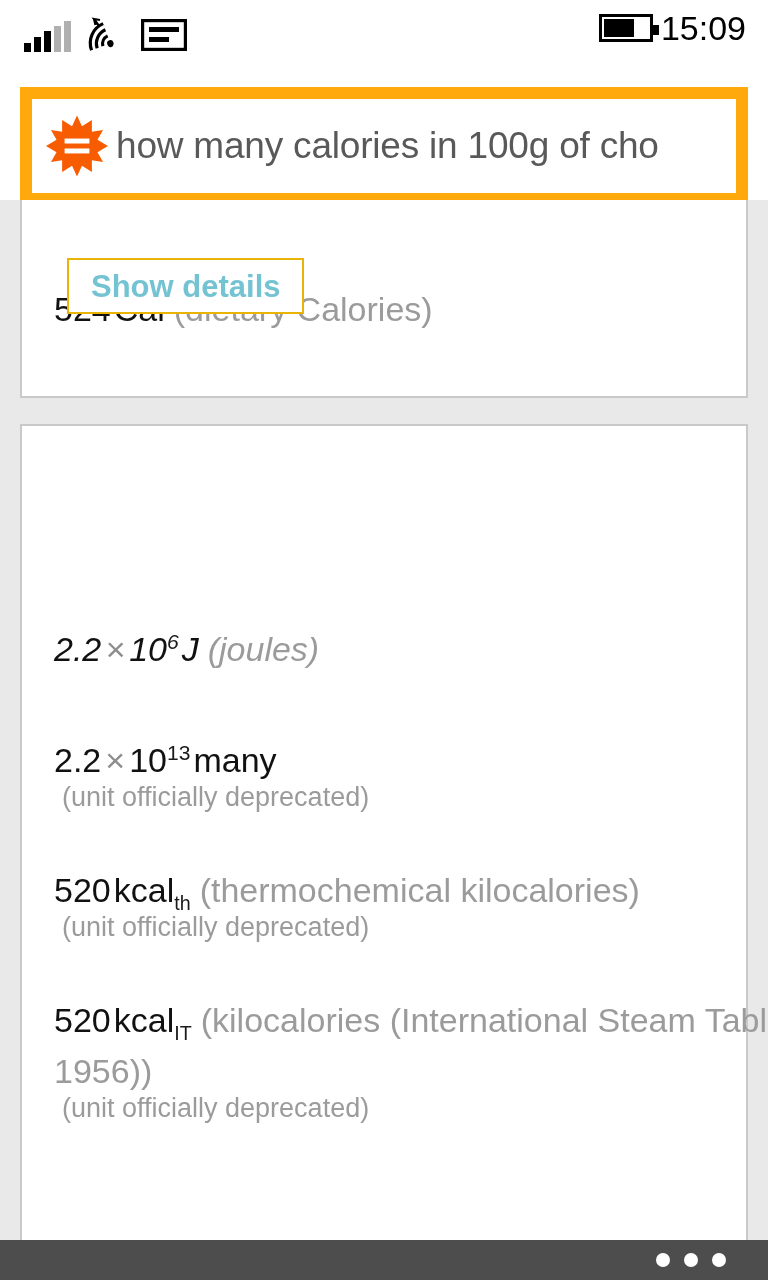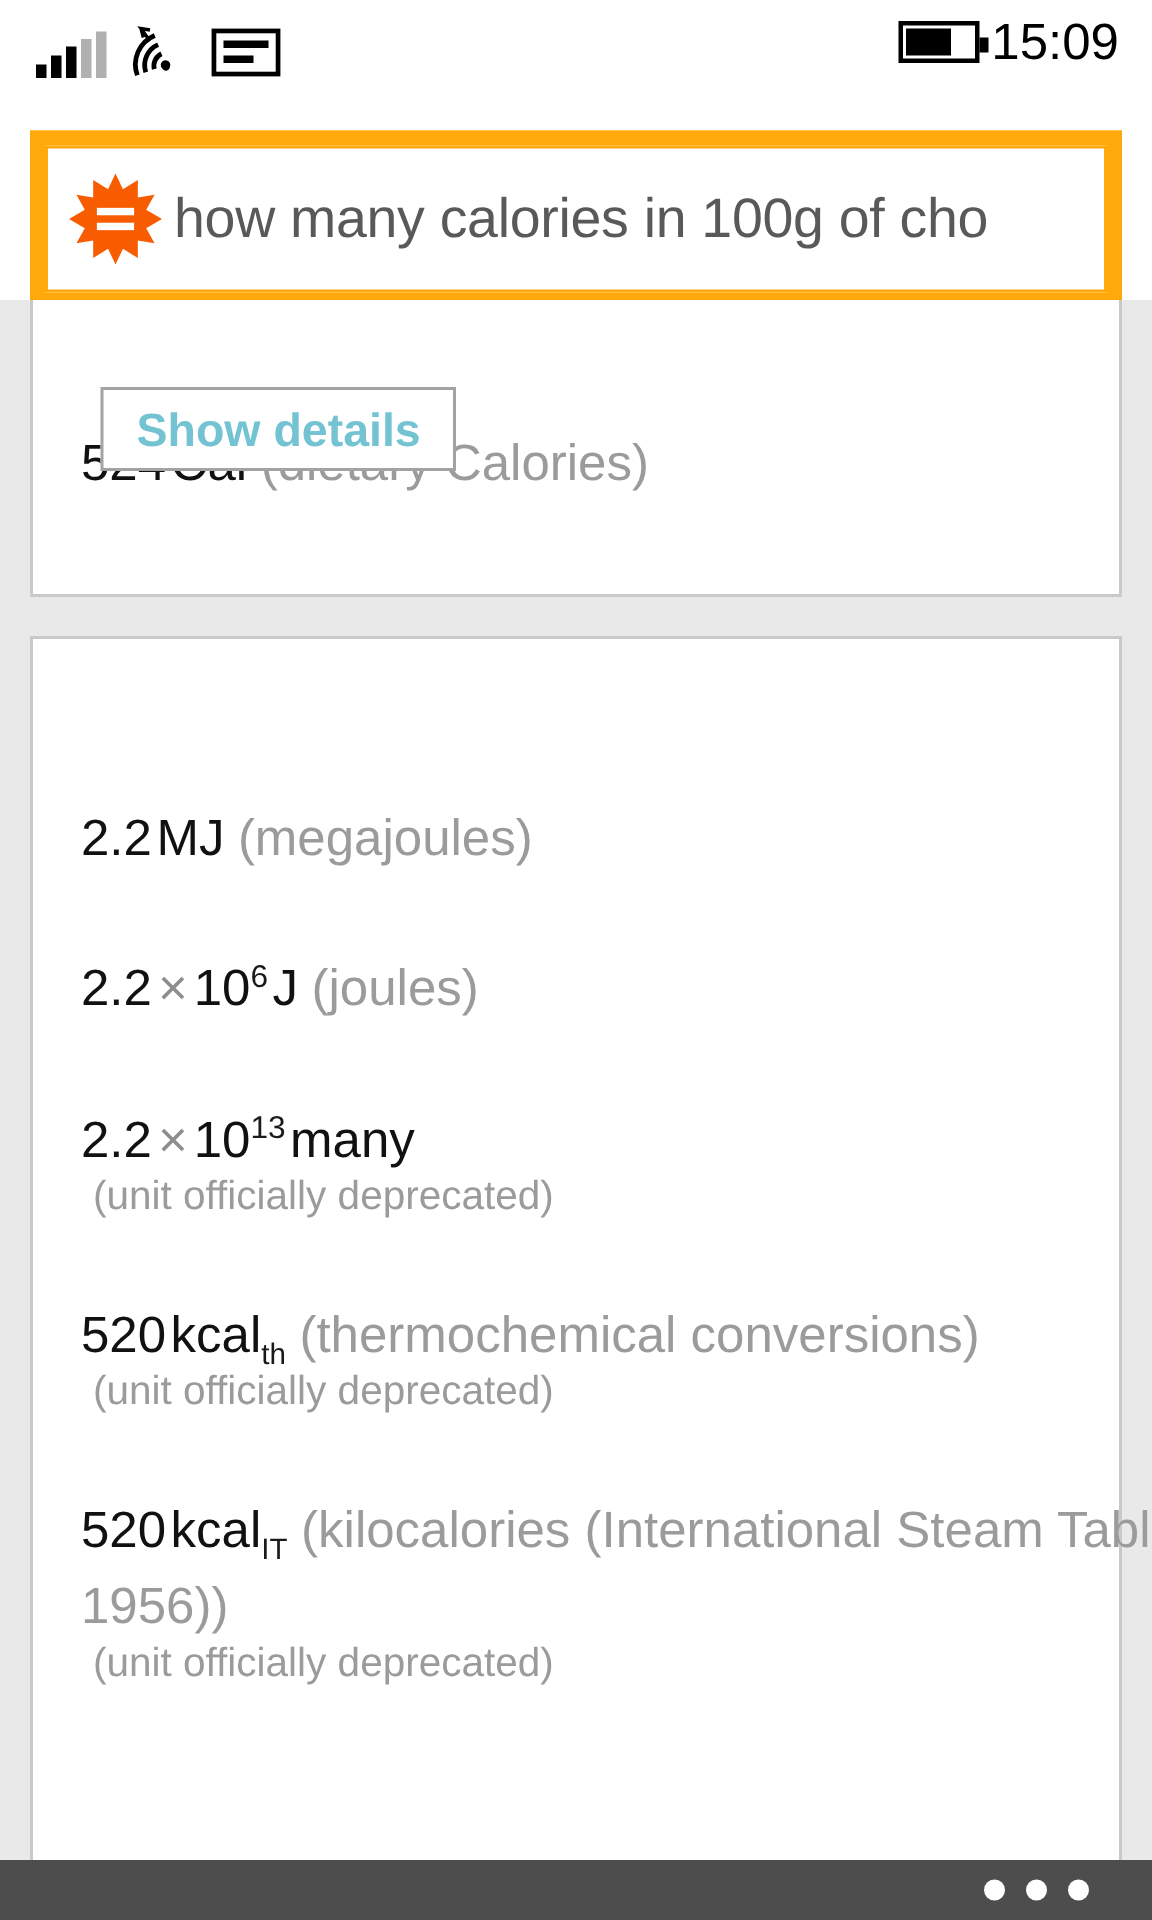--- a/index.html
+++ b/index.html
@@ -186,21 +186,21 @@
   .deprecated {
     font-size: 27px;
     color: #9b9b9b;
     margin-top: 2px;
     margin-left: 8px;
     white-space: nowrap;
   }
 
   .btn-outline {
     display: inline-block;
-    border: 2px solid #a3a3a3;
+    border: 2px solid #eab308;
     background: #ffffff;
     color: #74C3D3;
     font-weight: bold;
     font-size: 31px;
     padding: 0 22px;
     line-height: 54px;
     height: 56px;
     box-sizing: border-box;
     font-family: "Liberation Sans", sans-serif;
   }
@@ -304,42 +304,37 @@
           <span class="num">524</span><span class="unit">Cal</span><span class="paren">(dietary Calories)</span>
         </div>
       </div>
 
       <button class="btn-outline" style="position:absolute; left:45px; top:108px;">Show details</button>
     </div>
 
     <div class="card card-units">
 
 
-      <div class="row" style="top:114px;">
-        <div class="value-line">
-          <span class="num">2.2</span><span class="unit">MJ</span><span class="paren">(megajoules)</span>
-        </div>
-      </div>
-
-      <div class="row" style="top:214px;">
+
+      <div class="row" style="top:204px;font-style:italic;">
         <div class="value-line">
           <span class="num">2.2</span><span class="times">×</span><span class="num">10</span><sup class="exp">6</sup><span class="unit">J</span><span class="paren">(joules)</span>
         </div>
       </div>
 
       <div class="row" style="top:315px;">
         <div class="value-line">
           <span class="num">2.2</span><span class="times">×</span><span class="num">10</span><sup class="exp">13</sup><span class="unit">many</span>
         </div>
         <div class="deprecated">(unit officially deprecated)</div>
       </div>
 
       <div class="row" style="top:445px;">
         <div class="value-line">
-          <span class="num">520</span><span class="unit">kcal</span><sub class="sub">th</sub><span class="paren">(thermochemical conversions)</span>
+          <span class="num">520</span><span class="unit">kcal</span><sub class="sub">th</sub><span class="paren">(thermochemical kilocalories)</span>
         </div>
         <div class="deprecated">(unit officially deprecated)</div>
       </div>
 
       <div class="row" style="top:575px;">
         <div class="value-line">
           <span class="num">520</span><span class="unit">kcal</span><sub class="sub">IT</sub><span class="paren">(kilocalories (International Steam Table</span>
         </div>
         <div class="wrap-line" style="margin-top:12px;">1956))</div>
         <div class="deprecated">(unit officially deprecated)</div>

